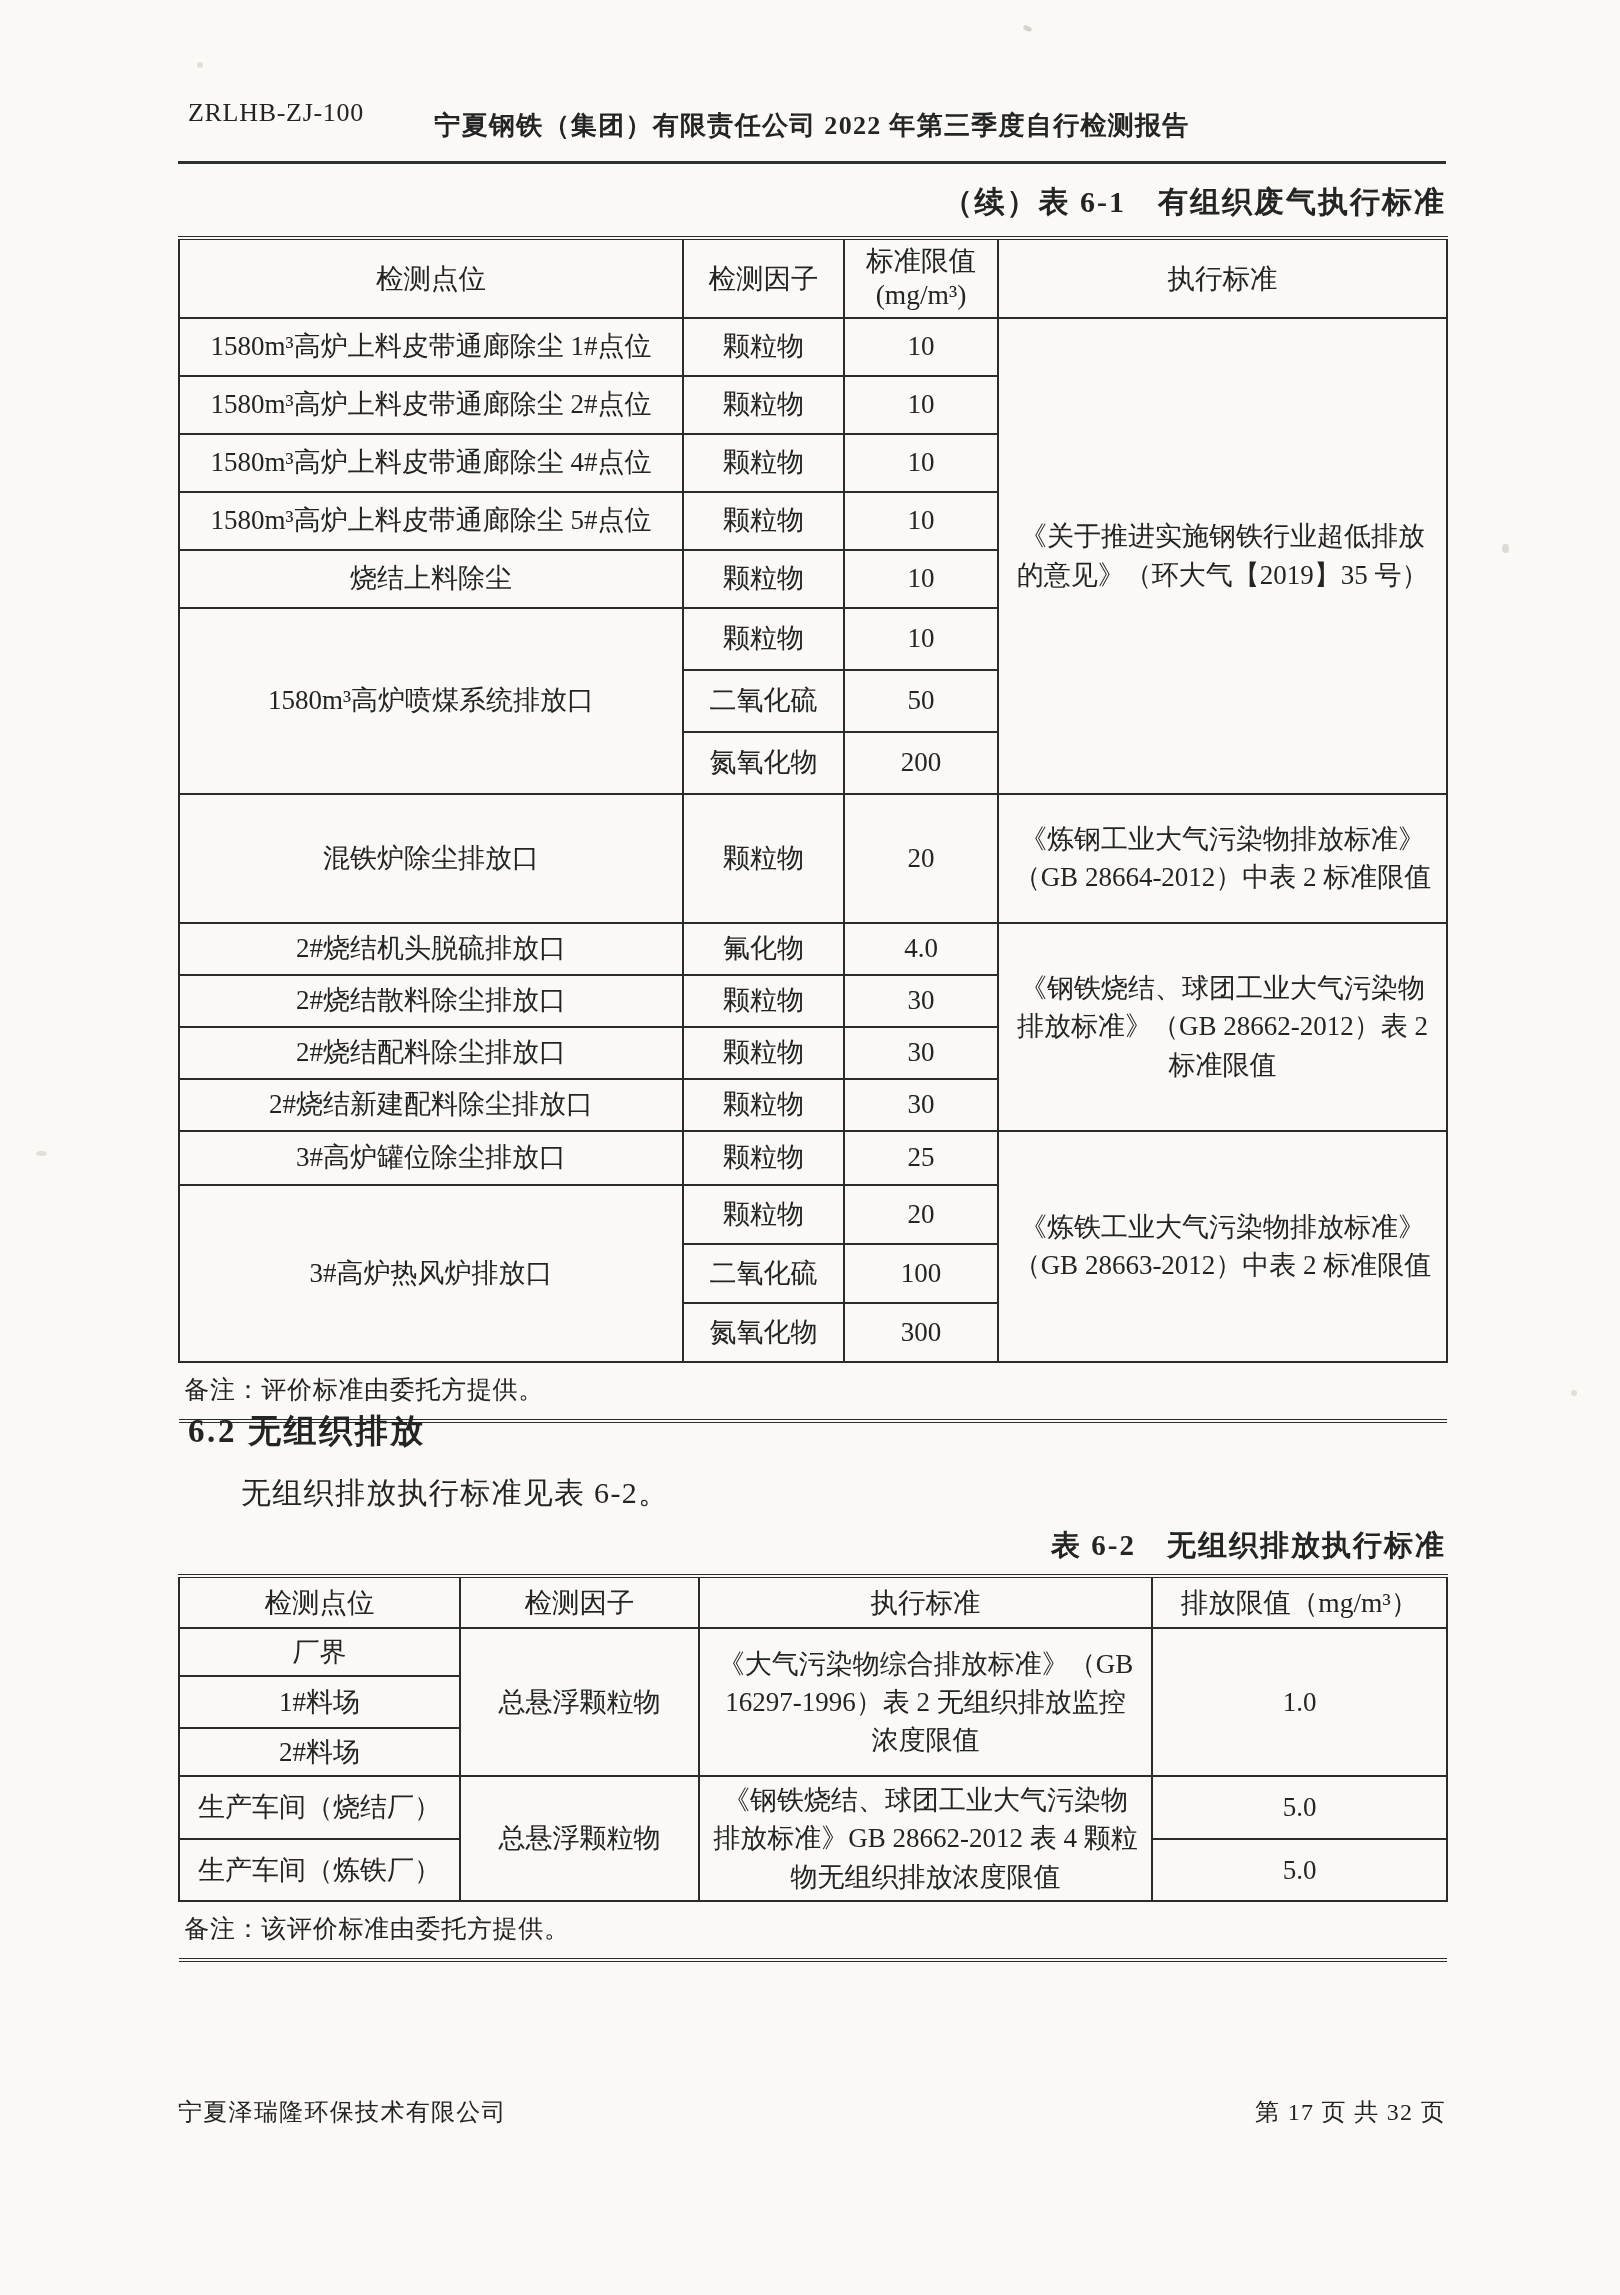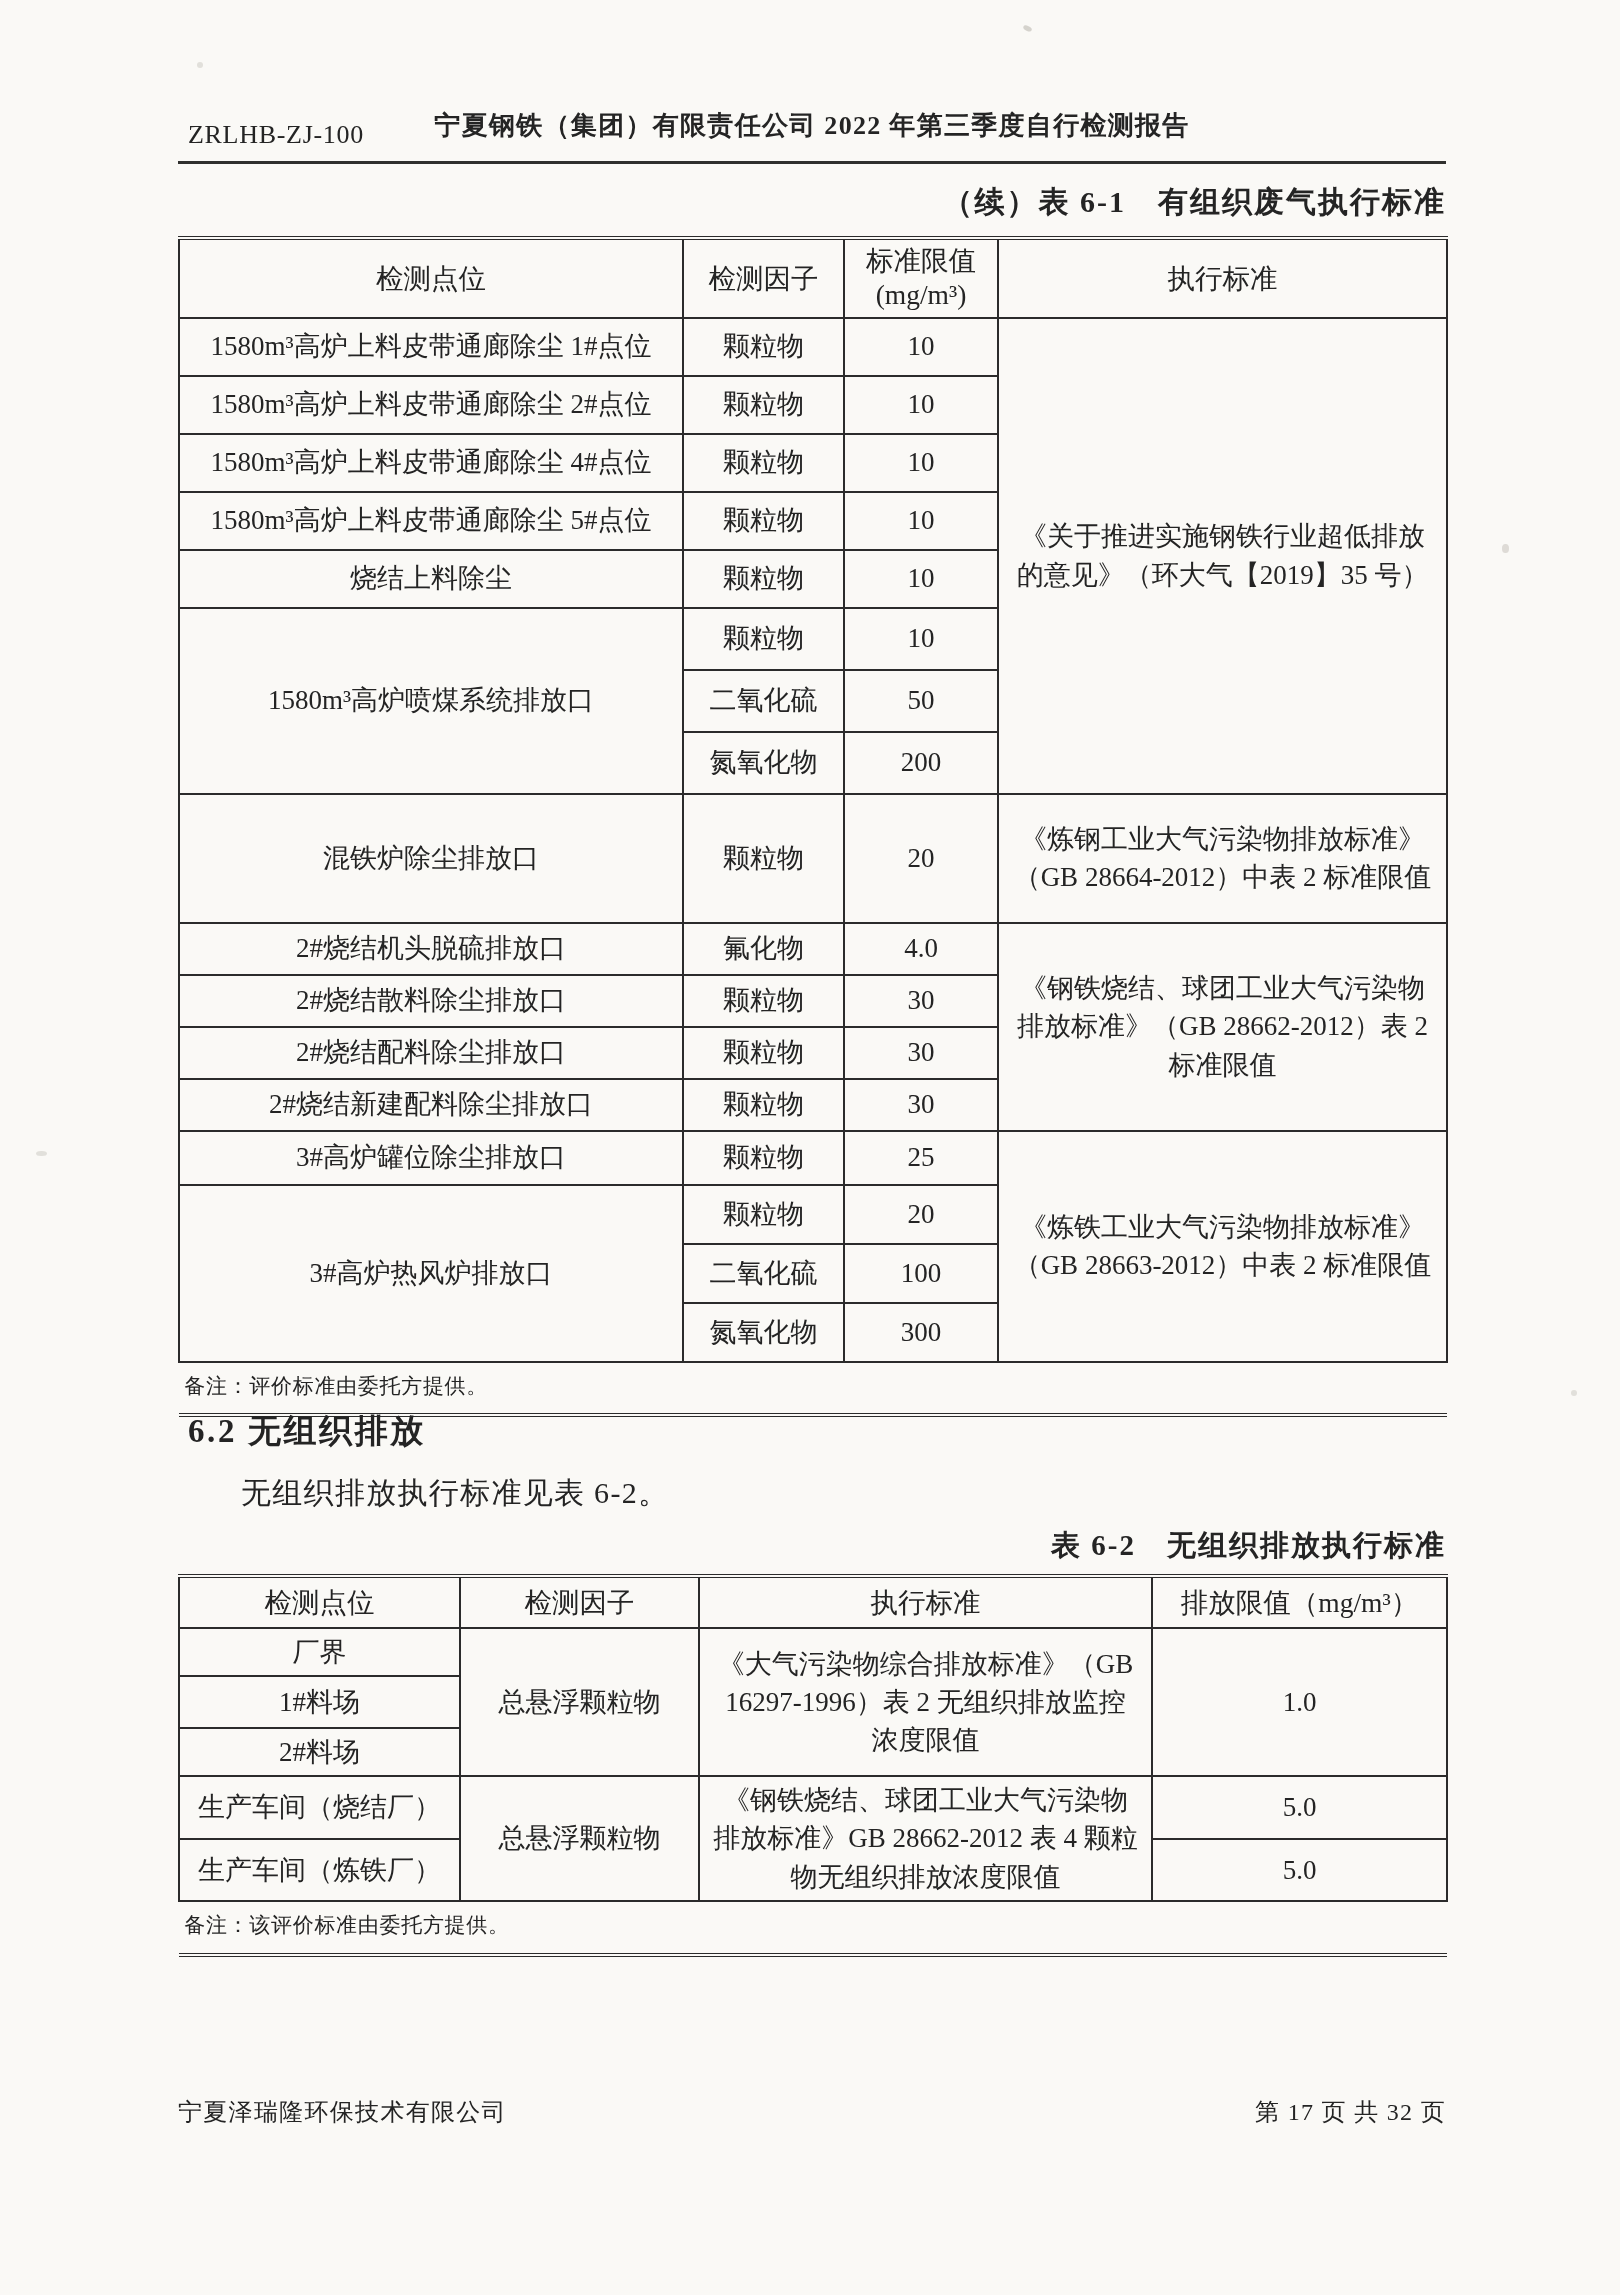--- a/index.html
+++ b/index.html
@@ -12,33 +12,33 @@
     overflow:hidden;
   }
   
   .speck{position:absolute;background:#a9a49c;border-radius:50%;opacity:.45;}
   .sp1{left:1023px;top:26px;width:9.2px;height:5.2px;transform:rotate(25deg);}
   .sp2{left:197px;top:62px;width:5.9px;height:5.9px;opacity:.3;}
   .sp3{left:1502px;top:544px;width:6.6px;height:9.2px;opacity:.35;}
   .sp4{left:36px;top:1151px;width:10.5px;height:5.2px;opacity:.3;}
   .sp5{left:1571px;top:1390px;width:5.9px;height:5.9px;opacity:.3;}
 
-  .hdr-code{position:absolute;top:120px;left:188px;font-size:26px;letter-spacing:0.7px;}
+  .hdr-code{position:absolute;top:98px;left:188px;font-size:26px;letter-spacing:0.7px;}
   .hdr-title{position:absolute;top:108px;left:178px;width:1268px;text-align:center;font-size:26px;font-weight:600;letter-spacing:1.3px;}
   .hdr-rule{position:absolute;top:161px;left:178px;width:1268px;height:2.6px;background:#30302e;}
 
   .t61-title{position:absolute;top:182px;left:178px;width:1268px;text-align:right;font-size:30px;font-weight:bold;letter-spacing:2px;}
 
   table{border-collapse:collapse;table-layout:fixed;}
   td{border:2px solid #2b2b2b;text-align:center;vertical-align:middle;font-size:27px;line-height:1.42;padding:3.9px 9.2px;word-break:break-all;}
   .t61{position:absolute;top:236px;left:178px;width:1268px;}
   .t62{position:absolute;top:1574px;left:178px;width:1268px;}
   tr.hrow td{border-top:4.6px double #2b2b2b;border-bottom:2.6px solid #2b2b2b;font-size:27.5px;}
   .limit-hdr div{line-height:1.25;}
-  td.note-cell{border:none;border-top:2.6px solid #2b2b2b;border-bottom:4.6px double #2b2b2b;text-align:left;padding:9.2px 5.2px 11.8px 5.2px;font-size:21px;letter-spacing:0.7px;margin-left:8px;}
+  td.note-cell{border:none;border-top:2.6px solid #2b2b2b;border-bottom:4.6px double #2b2b2b;text-align:left;padding:9.2px 5.2px 11.8px 5.2px;font-size:25px;letter-spacing:0.7px;margin-left:8px;}
   td.std-cell{padding:3.9px 11.8px;}
   tr.h115{height:75px;} tr.h88{height:58px;} tr.h95{height:62px;}
   tr.h190{height:129px;} tr.h79{height:52px;margin-left:40px;} tr.h82{height:54px;}
   tr.h90{height:59px;} tr.h70{height:46px;} tr.h80{height:52px;} tr.h75{height:49px;}
 
   .sec-heading{position:absolute;top:1409px;left:188px;font-size:33px;font-weight:bold;letter-spacing:2.6px;}
   .sec-intro{position:absolute;top:1473px;left:178px;width:1268px;font-size:30px;text-indent:63px;letter-spacing:1.3px;}
   .t62-title{position:absolute;top:1526px;left:178px;width:1268px;text-align:right;font-size:29px;font-weight:bold;letter-spacing:2px;}
 
   .footer{position:absolute;top:2096px;left:178px;width:1268px;display:flex;justify-content:space-between;font-size:24px;letter-spacing:1.3px;}

